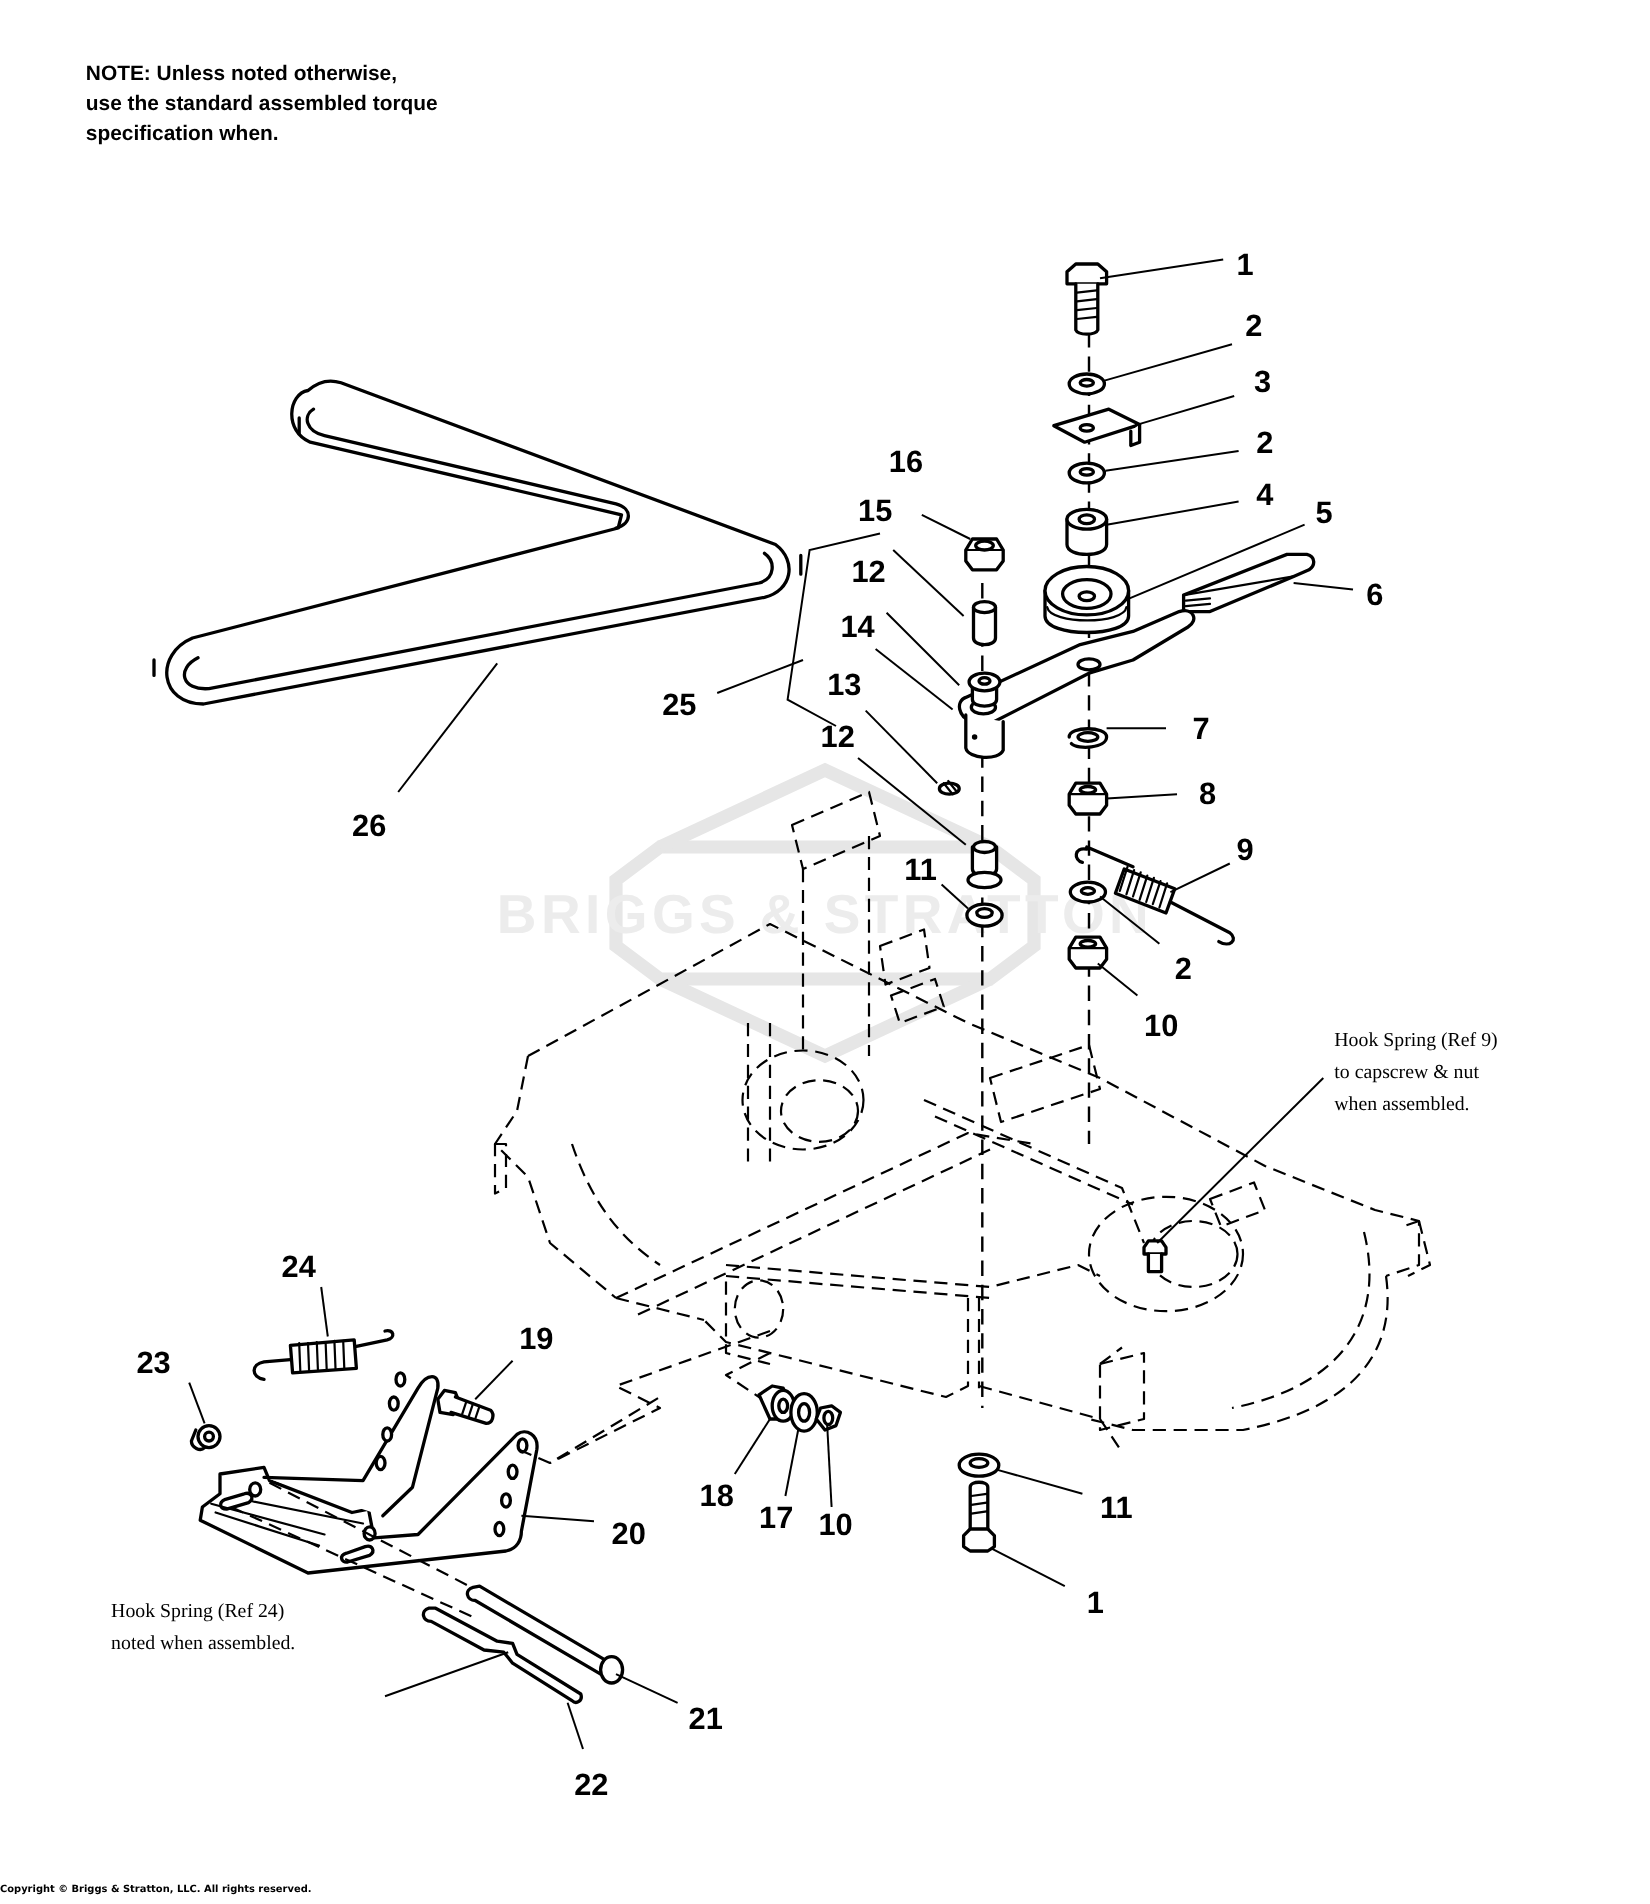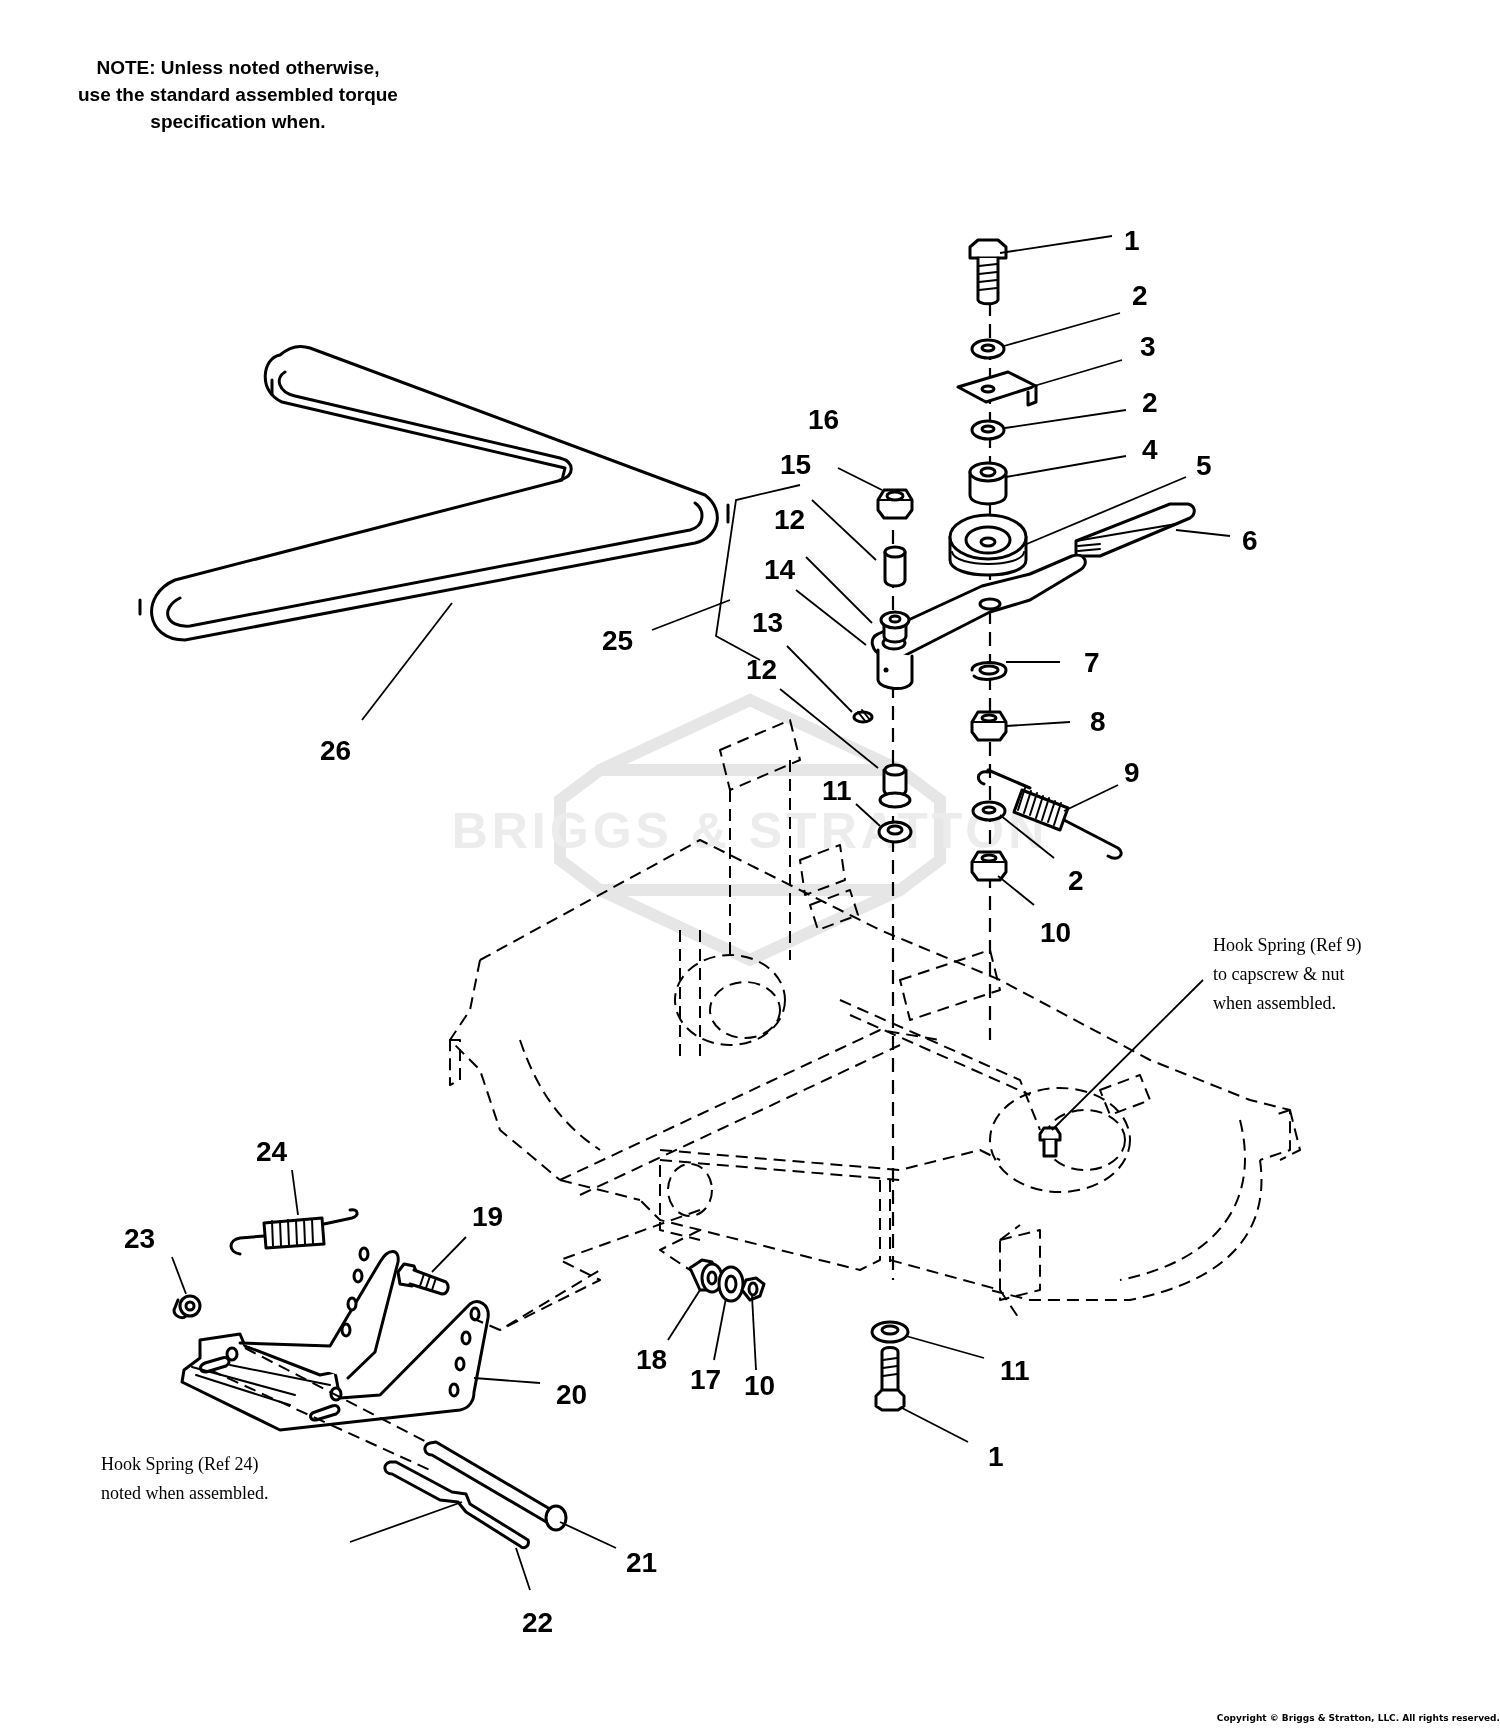--- a/index.html
+++ b/index.html
@@ -1,29 +1,29 @@
 <!DOCTYPE html>
 <html><head>
 <meta charset="utf-8">
 <style>
   html, body { margin: 0; padding: 0; background: #ffffff; }
   body { width: 1500px; height: 1731px; position: relative; overflow: hidden; }
   .note {
     position: absolute; left: 78px; top: 54px;
     font-family: "Liberation Sans", sans-serif; font-weight: bold;
-    font-size: 19px; line-height: 27px; color: #000; text-align: center;
+    font-size: 19px; line-height: 27px; color: #000;
   }
   .note div { white-space: nowrap; }
   .callout {
     position: absolute; font-family: Liberation Serif, serif;
     font-size: 18px; line-height: 29px; color: #000;
   }
   .callout div { white-space: nowrap; }
   .copyright {
-    position: absolute; left: 0; width: 1500px; top: 1713px; text-align: right;
+    position: absolute; left: 0; width: 1500px; top: 1713px; text-align: left;
     font-family: "DejaVu Sans", sans-serif; font-weight: bold; font-size: 9px; color: #000;
   }
   svg#diagram { position: absolute; left: 0; top: 0; }
   .lbl { font-family: "Liberation Sans", sans-serif; font-weight: bold; font-size: 28px; fill: #000; }
   .part { fill: #fff; stroke: #000; stroke-width: 3; stroke-linejoin: round; stroke-linecap: round; }
   .partf { fill: none; stroke: #000; stroke-width: 3; stroke-linejoin: round; stroke-linecap: round; }
   .thin { fill: none; stroke: #000; stroke-width: 2; stroke-linecap: round; }
   .leader { fill: none; stroke: #000; stroke-width: 1.8; }
   .dash { fill: none; stroke: #000; stroke-width: 2; stroke-dasharray: 12 7; stroke-linejoin: round; }
   .axis { fill: none; stroke: #000; stroke-width: 2.2; stroke-dasharray: 14 8; }

